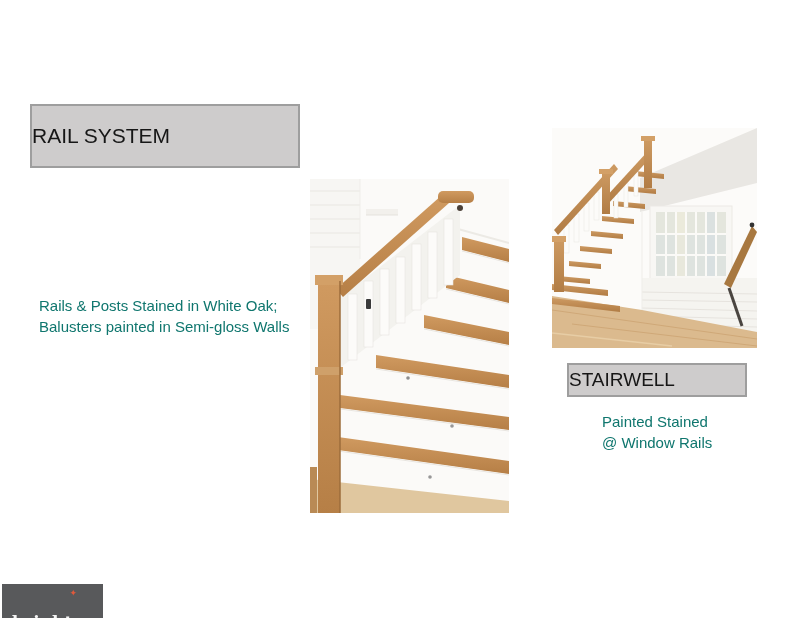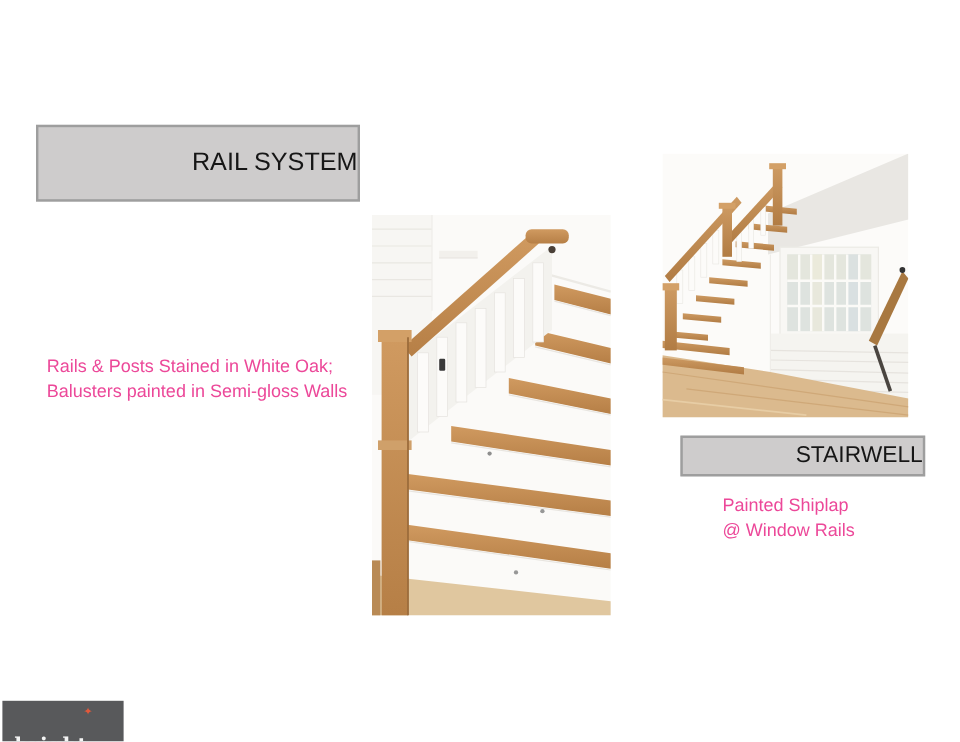--- a/index.html
+++ b/index.html
@@ -2,26 +2,26 @@
 <html><head>
 <meta charset="utf-8">
 <style>
   html,body{margin:0;padding:0;background:#ffffff;}
   .slide{
     position:relative;width:800px;height:618px;background:#ffffff;
     font-family:"Liberation Sans",sans-serif;overflow:hidden;
   }
   .title-box{
     position:absolute;background:#cecccc;border:2px solid #9e9e9e;
-    display:flex;align-items:center;justify-content:flex-end;
+    display:flex;align-items:center;justify-content:flex-start;
     color:#161616;box-sizing:border-box;
   }
   .title-box.rail{left:30px;top:104px;width:270px;height:64px;font-size:21px;}
-  .title-box.stairwell{left:567px;top:363px;width:204px;height:34px;font-size:19px;}
-  .caption{position:absolute;color:#ec4899;font-size:15px;line-height:20.5px;}
+  .title-box.stairwell{left:567px;top:363px;width:180px;height:34px;font-size:19px;}
+  .caption{position:absolute;color:#0f766e;font-size:15px;line-height:20.5px;}
   .caption.left{left:39px;top:296px;}
   .caption.right{left:602px;top:412px;}
   .photo{position:absolute;margin:0;padding:0;line-height:0;}
   .photo.main{left:310px;top:179px;width:199px;height:334px;}
   .photo.side{left:552px;top:128px;width:205px;height:220px;}
   .logo{
     position:absolute;left:2px;top:584px;width:101px;height:47px;
     background:#58595b;display:flex;align-items:flex-end;padding:0 0 0 10px;
     box-sizing:border-box;
   }
@@ -215,21 +215,21 @@
         <circle cx="200" cy="97" r="2.4" fill="#333333"></circle>
       </g>
     </svg>
   </figure>
 
   <div class="title-box stairwell">
     <span>STAIRWELL</span>
   </div>
 
   <div class="caption right">
-    <div>Painted Shiplap</div>
+    <div>Painted Stained</div>
     <div>@ Window Rails</div>
   </div>
 
   <div class="logo">
     <span class="brand">bright</span>
     <span class="star">✦</span>
     <span class="suffix">MLS</span>
   </div>
 
 </div>

